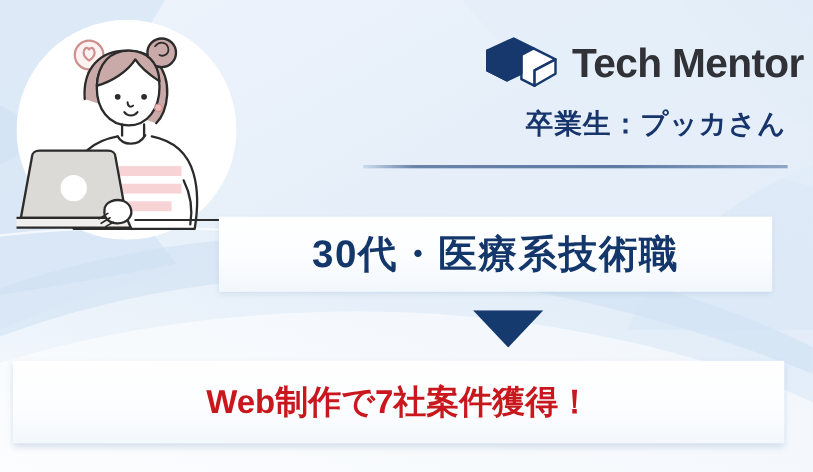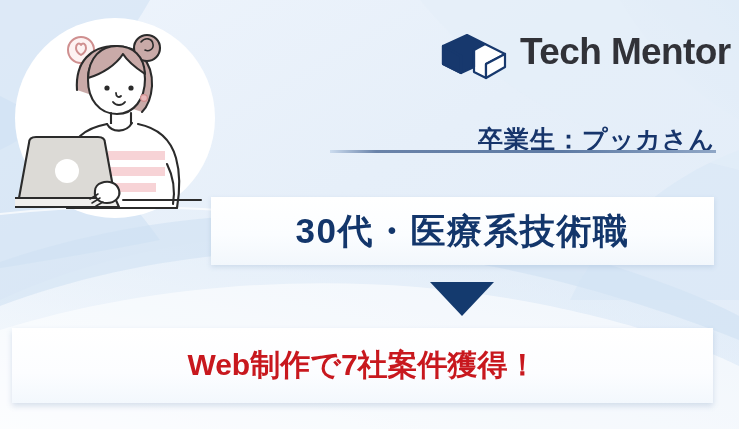--- a/index.html
+++ b/index.html
@@ -20,44 +20,44 @@
   
   .illo-wrap{
     position:absolute;left:15px;top:18px;
     width:200px;height:200px;
   }
   .illo-svg{width:200px;height:200px;display:block;}
 
   
   .logo-row{
     position:absolute;left:441px;top:33px;
-    display:flex;align-items:flex-start;gap:13px;
+    display:flex;align-items:center;gap:13px;
   }
   .logo-mark{width:66px;height:48px;display:block;}
   .logo-text{
     font-size:37px;font-weight:700;color:#313238;
     letter-spacing:-0.6px;line-height:1;
     white-space:nowrap;
   }
 
   
   .grad-name{
-    position:absolute;right:24px;top:123px;
+    position:absolute;right:24px;top:96px;
     font-size:25px;font-weight:700;color:#17356b;
     letter-spacing:1px;white-space:nowrap;
   }
   .grad-rule{
     position:absolute;left:330px;top:150px;
     width:386px;height:3px;
     background:linear-gradient(90deg,#ccdcef 0%,#6a83a9 12%,#5e7ba4 60%,#8fa6c6 100%);
   }
 
   
   .box-role{
-    position:absolute;left:211px;top:197px;
+    position:absolute;left:199px;top:197px;
     width:503px;height:68px;
     background:linear-gradient(180deg,#ffffff 0%,#fbfdff 55%,#f2f7fc 100%);
     box-shadow:0 2px 5px rgba(70,110,160,0.17);
     display:flex;align-items:center;justify-content:center;
   }
   .box-role-text{
     font-size:35px;font-weight:700;color:#13366b;
     letter-spacing:1.5px;white-space:nowrap;
   }
 

